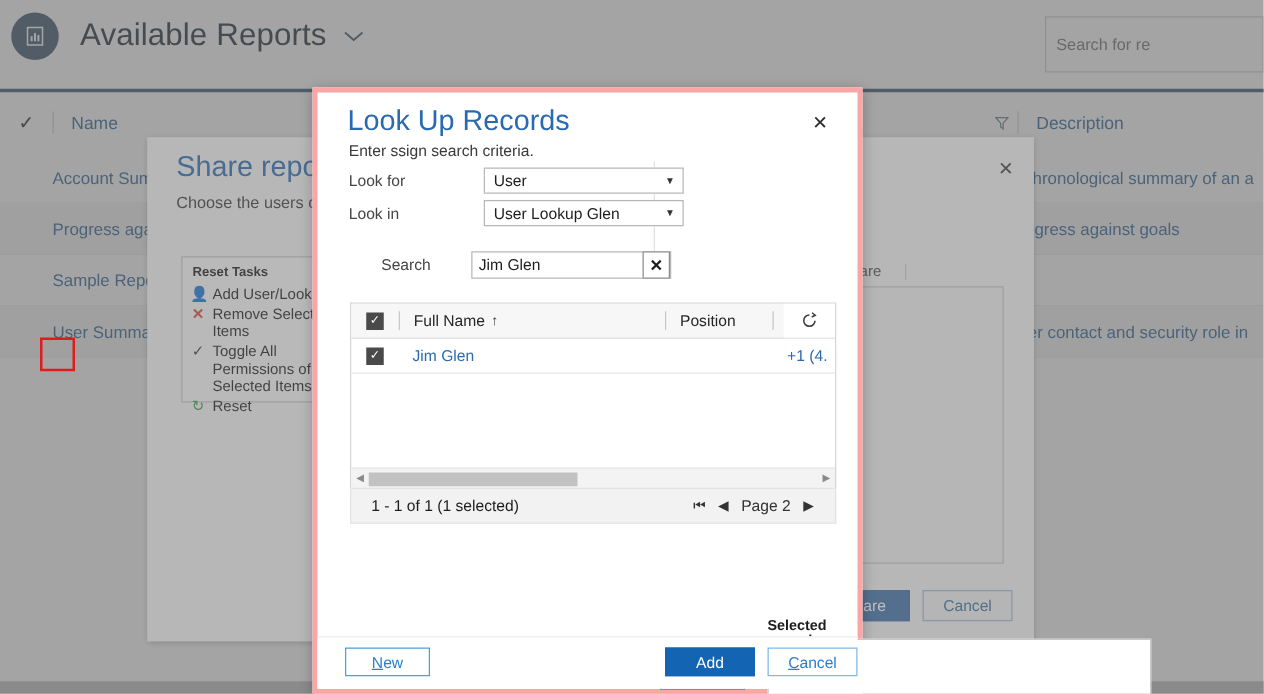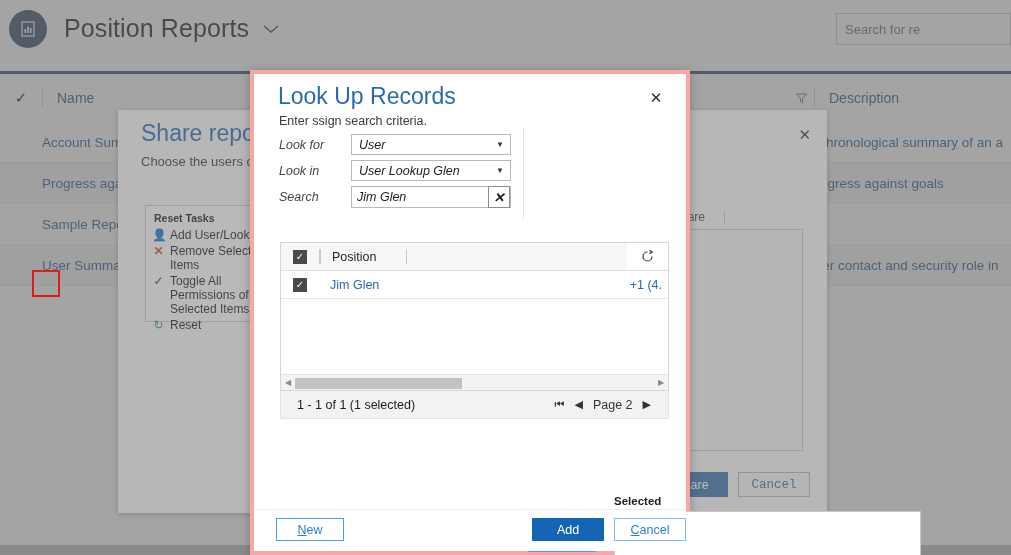--- a/index.html
+++ b/index.html
@@ -31,21 +31,21 @@
   #app-logo svg { display: block; }
   #app-title {
     font-size: 25px; color: #2f3a45; margin-left: 17px;
     font-weight: 400; letter-spacing: .1px; white-space: nowrap;
   }
   #app-title-chevron {
     margin-left: 14px; color: #4c5b6b; display: flex; align-items: center;
   }
   #header-search {
     position: absolute; right: 0px; top: 13px;
-    width: 175px; height: 32px;
+    width: 175px; height: 45px;
     border: 1px solid #d2d2d2; background: #fff;
     display: flex; align-items: center;
     padding: 0 8px; font-size: 13px; color: #7b7b7b;
     overflow: hidden; white-space: nowrap;
   }
   #app-divider {
     position: absolute; top: 71px; left: 0; width: 1011px; height: 3px;
     background: #4a6078;
   }
   #list-header {
@@ -129,21 +129,21 @@
     position: absolute; height: 25px; font-size: 12.5px;
     display: flex; align-items: center; justify-content: center;
     cursor: pointer;
   }
   #share-btn-share {
     right: 99px; bottom: 16px; width: 72px;
     background: #3f6fa8; color: #ffffff; border: 1px solid #3f6fa8;
   }
   #share-btn-cancel {
     right: 17px; bottom: 16px; width: 72px;
-    background: #efefef; color: #3b6e9e; border: 1px solid #9fb8d2; font-family: Liberation Mono, monospace;
+    background: #efefef; color: #3b6e9e; border: 1px solid #9fb8d2;
   }
 
   
   #lookup-dialog {
     position: absolute; left: 250px; top: 70px;
     width: 440px; height: 485px;
     background: #ffffff;
     border: 4px solid #fca5a5;
     box-shadow: 0 2px 10px rgba(0,0,0,.25);
     z-index: 50;
@@ -159,31 +159,31 @@
   #lookup-close {
     position: absolute; right: 22px; top: 16px;
     font-size: 15px; color: #2b2b2b; cursor: pointer;
     width: 16px; height: 16px; display:flex; align-items:center; justify-content:center;
   }
   #criteria {
     position: absolute; left: 0; top: 55px; width: 270px; height: 90px;
     border-right: 1px solid #e2e2e2;
   }
   .crit-row {
-    position: absolute; left: 25px; display: flex; align-items: center; font-style: italic;
+    position: absolute; left: 25px; display: flex; align-items: center;
   }
   .crit-label {
     width: 72px; font-size: 12.5px; color: #454545;
   }
   .crit-select {
     width: 160px; height: 21px;
     border: 1px solid #b8b8b8; background: #fff;
     display: flex; align-items: center;
     padding: 0 4px 0 7px; font-size: 12.5px; color: #1d1d1d;
-    position: relative; cursor: pointer;
+    position: relative; cursor: pointer; margin-left: 36px;
   }
   .crit-select .caret {
     position: absolute; right: 6px; font-size: 8px; color: #333; line-height: 1;
   }
   #search-box {
     width: 160px; height: 22px;
     border: 1px solid #b8b8b8; background: #fff;
     display: flex; align-items: center;
     font-size: 12.5px; color: #1d1d1d; position: relative;
     padding-left: 5px;
@@ -303,21 +303,21 @@
 
   <div id="app-header">
     <div id="app-logo">
       <svg width="18" height="18" viewBox="0 0 18 18">
         <rect x="3" y="2" width="12" height="14" fill="none" stroke="#ffffff" stroke-width="1.2"></rect>
         <rect x="5.5" y="9" width="1.6" height="4" fill="#ffffff"></rect>
         <rect x="8.2" y="6.5" width="1.6" height="6.5" fill="#ffffff"></rect>
         <rect x="10.9" y="8" width="1.6" height="5" fill="#ffffff"></rect>
       </svg>
     </div>
-    <div id="app-title">Position Reports</div>
+    <div id="app-title">Available Reports</div>
     <div id="app-title-chevron">
       <svg width="16" height="10" viewBox="0 0 16 10">
           <path d="M1 2 L8 8 L15 2" fill="none" stroke="#4c5b6b" stroke-width="1.4"></path>
         </svg>
     </div>
     <div id="header-search">Search for re</div>
   </div>
 
   <div id="app-divider"></div>
 
@@ -409,35 +409,39 @@
         <span class="caret">▼</span>
       </div>
     </div>
     <div class="crit-row" style="top:31px;">
       <div class="crit-label">Look in</div>
       <div class="crit-select">
         <span>User Lookup Glen</span>
         <span class="caret">▼</span>
       </div>
     </div>
-    <div class="crit-row" style="top:57px;">
+    <div class="crit-row" style="top:72px;margin-left:26px;">
       <div class="crit-label">Search</div>
       <div id="search-box">
         <span>Jim Glen</span>
         <span id="search-clear">✕</span>
       </div>
     </div>
   </div>
 
   <div id="results">
     <div id="grid-header">
       <div class="gh-check">
         <span class="chk">✓</span>
       </div>
       <div class="gh-sep"></div>
+      <div class="gh-name">
+        <span>Full Name</span>
+        <span class="sort-arrow">↑</span>
+      </div>
       <div class="gh-sep"></div>
       <div class="gh-pos">Position</div>
       <div class="gh-sep"></div>
       <div class="gh-refresh">
         <svg width="15" height="15" viewBox="0 0 15 15">
           <path d="M12 7.5 A4.5 4.5 0 1 1 7.5 3" fill="none" stroke="#3a3a3a" stroke-width="1.2"></path>
           <path d="M9.6 1.2 L12.2 3.2 L9.4 4.6" fill="none" stroke="#3a3a3a" stroke-width="1.2"></path>
         </svg>
       </div>
     </div>

